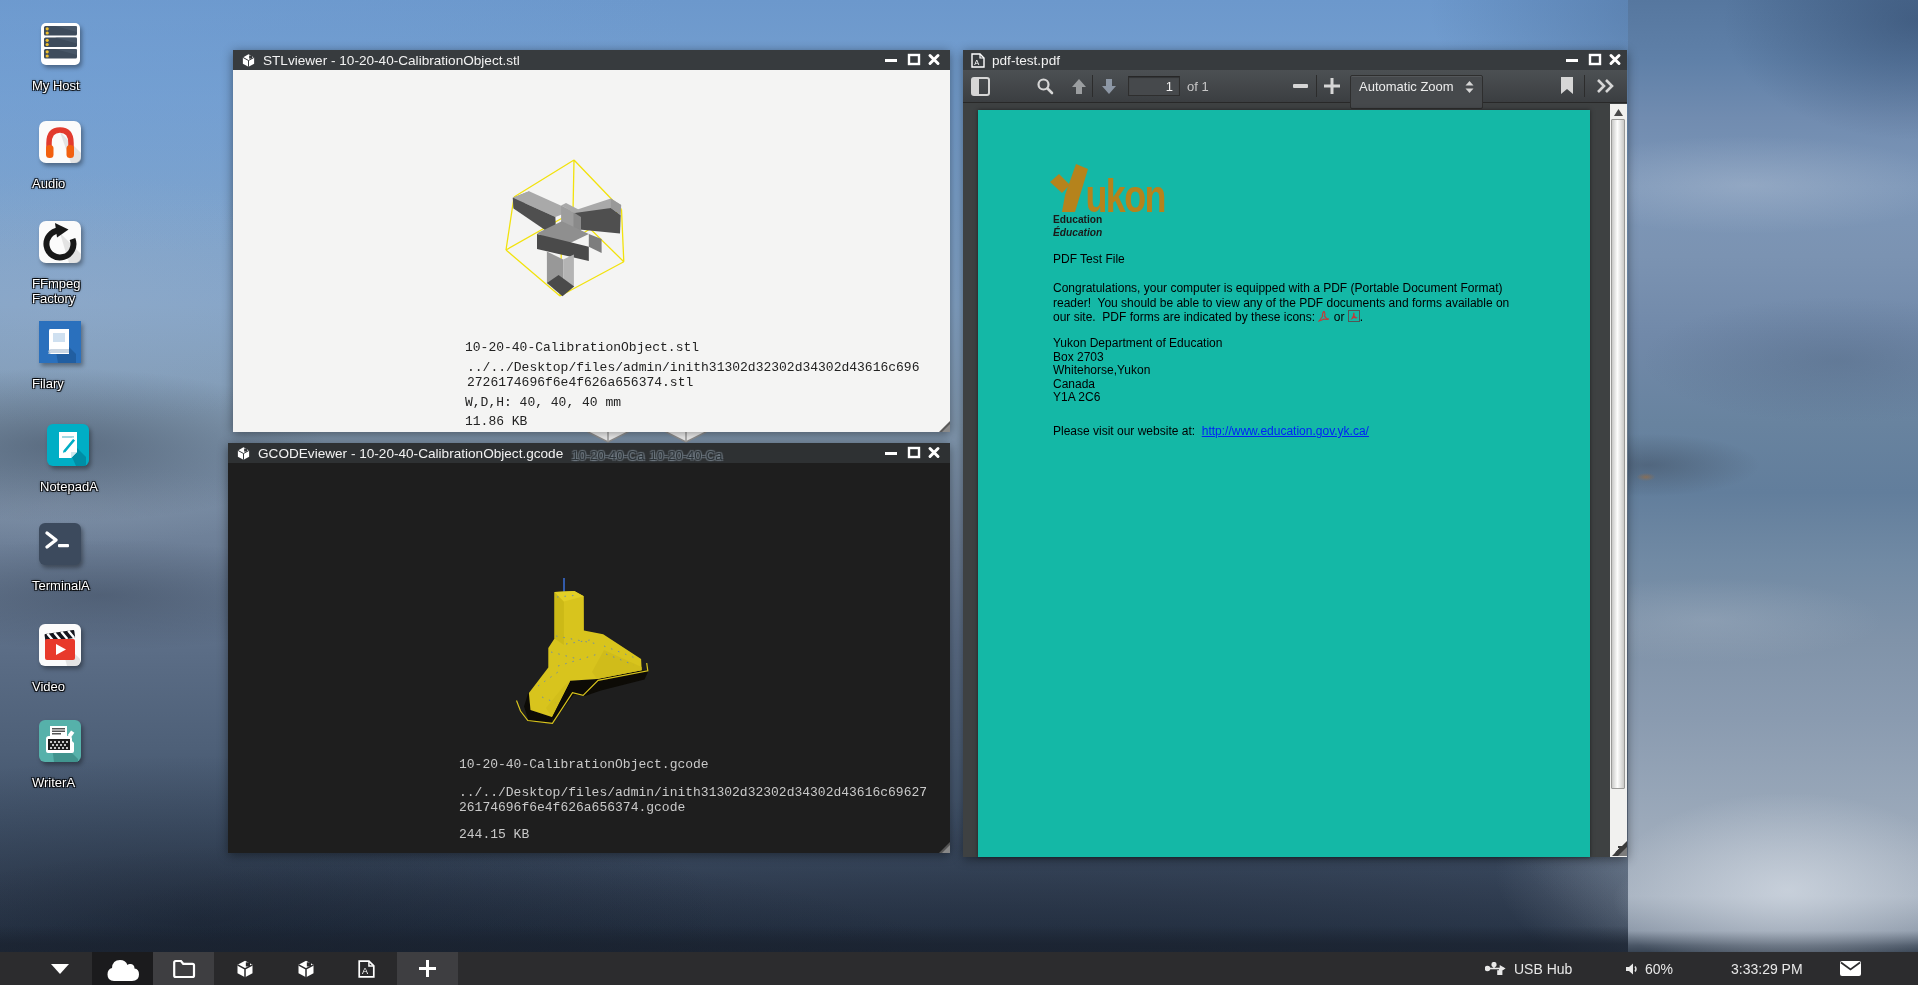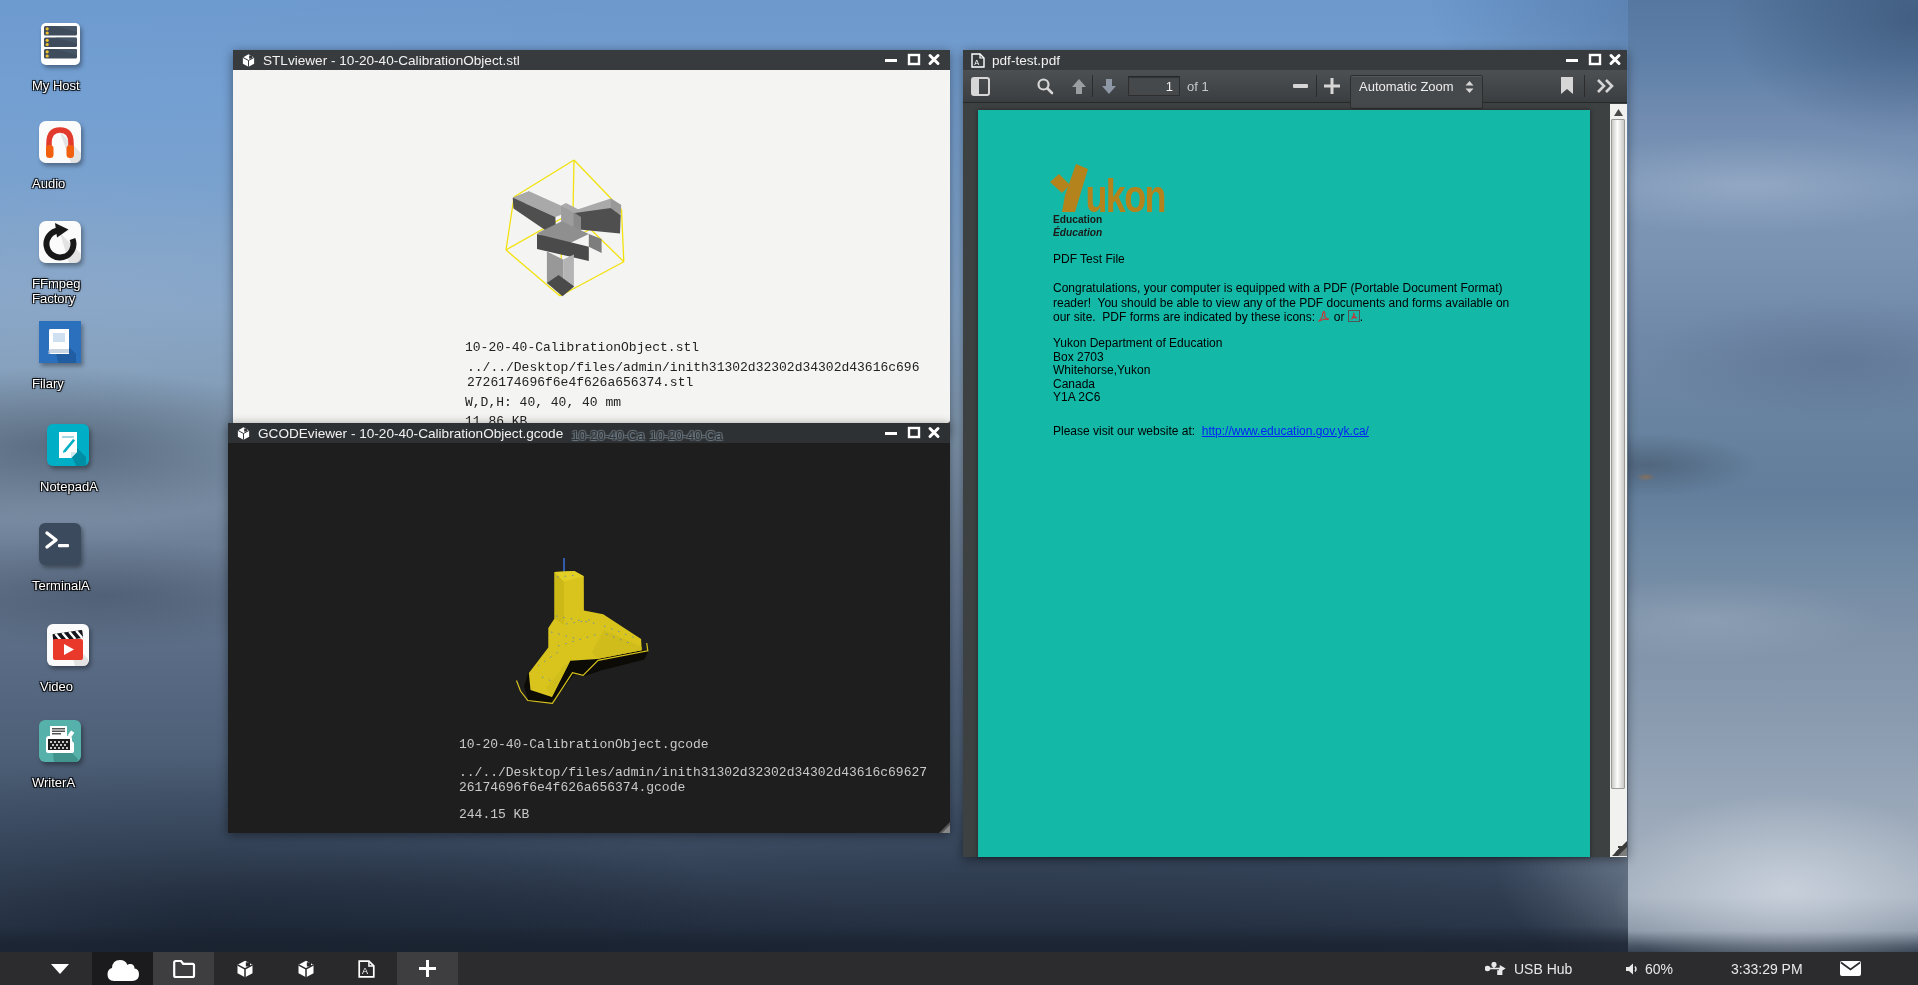--- a/index.html
+++ b/index.html
@@ -117,21 +117,21 @@
 
   <div class="dicon" style="left:0px;top:522px;">
     <div class="ic"><svg width="44" height="44" viewBox="0 0 44 44" style="filter:drop-shadow(2px 3px 2px rgba(0,0,0,0.35))">
       <rect x="1" y="1" width="42" height="42" rx="6" fill="#3c4a5d"></rect>
       <path d="M9 11 L18 18 L9 25" fill="none" stroke="#fff" stroke-width="3.4" stroke-linecap="round" stroke-linejoin="round"></path>
       <rect x="20" y="22" width="11" height="3.2" rx="1" fill="#fff"></rect>
     </svg></div>
     <div class="dlabel">TerminalA</div>
   </div>
 
-  <div class="dicon" style="left:0px;top:623px;margin-left:8px;">
+  <div class="dicon" style="left:0px;top:623px;">
     <div class="ic"><svg width="44" height="44" viewBox="0 0 44 44" style="filter:drop-shadow(2px 3px 2px rgba(0,0,0,0.35))">
       <rect x="1" y="1" width="42" height="42" rx="6" fill="#fbfbfb"></rect>
       <path d="M22 16 L42 36 L42 38 Q42 43 37 43 L29 43 Z" fill="#d8d8d8" opacity="0.7"></path>
       <g transform="rotate(-8 22 14)">
             <rect x="7" y="9" width="30" height="8" rx="1" fill="#14141c"></rect>
       <path d="M10 9 L15 17 M17 9 L22 17 M24 9 L29 17 M31 9 L36 17" stroke="#fff" stroke-width="2.4"></path>
           </g>
       <rect x="7" y="16" width="30" height="21" rx="2" fill="#e8392b"></rect>
       <path d="M18 21 L28 26.5 L18 32 Z" fill="#fff"></path>
     </svg></div>
@@ -220,21 +220,21 @@
   </svg>
   <div class="mono" style="position:absolute;left:232px;top:290px;font-size:13px;color:#222;">10-20-40-CalibrationObject.stl</div>
   <div class="mono" style="position:absolute;left:234px;top:310px;font-size:13px;color:#222;line-height:15px;">../../Desktop/files/admin/inith31302d32302d34302d43616c696<br>2726174696f6e4f626a656374.stl</div>
   <div class="mono" style="position:absolute;left:232px;top:345px;font-size:13px;color:#222;">W,D,H: 40, 40, 40 mm</div>
   <div class="mono" style="position:absolute;left:232px;top:364px;font-size:13px;color:#222;">11.86 KB</div>
   <svg style="position:absolute;right:0;bottom:0;" width="11" height="11">
       <path d="M11 0 L11 11 L0 11 Z" fill="#5a5a5a"></path>
       <path d="M11 3 L11 11 L3 11 Z" fill="#8a8a8a"></path>
     </svg>
 </div>
-<div id="gcodewin" class="win" style="left:228px;top:423px;width:722px;height:410px;background:#1e1e1e;">
+<div id="gcodewin" class="win" style="left:228px;top:443px;width:722px;height:410px;background:#1e1e1e;">
   <div class="tbar" style="background:rgba(52,56,59,0.75);">
     <svg class="ticon" width="15" height="15" viewBox="0 0 24 24">
         <path d="M12 2 L21 7 L21 17 L12 22 L3 17 L3 7 Z" fill="#fff"></path>
         <path d="M3 7 L12 12 L21 7 M12 12 L12 22" stroke="#35393c" stroke-width="1.6" fill="none"></path>
         <rect x="13" y="4" width="5" height="5" fill="#35393c"></rect>
       </svg>
     <div class="ttext">GCODEviewer - 10-20-40-CalibrationObject.gcode</div>
   </div>
   <div style="position:absolute;left:336px;top:5px;width:88px;text-align:center;font-size:13px;color:#2b3237;text-shadow:-1px -1px 1px rgba(118,128,137,0.75), 1px -1px 1px rgba(118,128,137,0.75), -1px 1px 1px rgba(118,128,137,0.75), 1px 1px 1px rgba(118,128,137,0.75);">10-20-40-Ca</div>
   <div style="position:absolute;left:414px;top:5px;width:88px;text-align:center;font-size:13px;color:#2b3237;text-shadow:-1px -1px 1px rgba(118,128,137,0.75), 1px -1px 1px rgba(118,128,137,0.75), -1px 1px 1px rgba(118,128,137,0.75), 1px 1px 1px rgba(118,128,137,0.75);">10-20-40-Ca</div>

